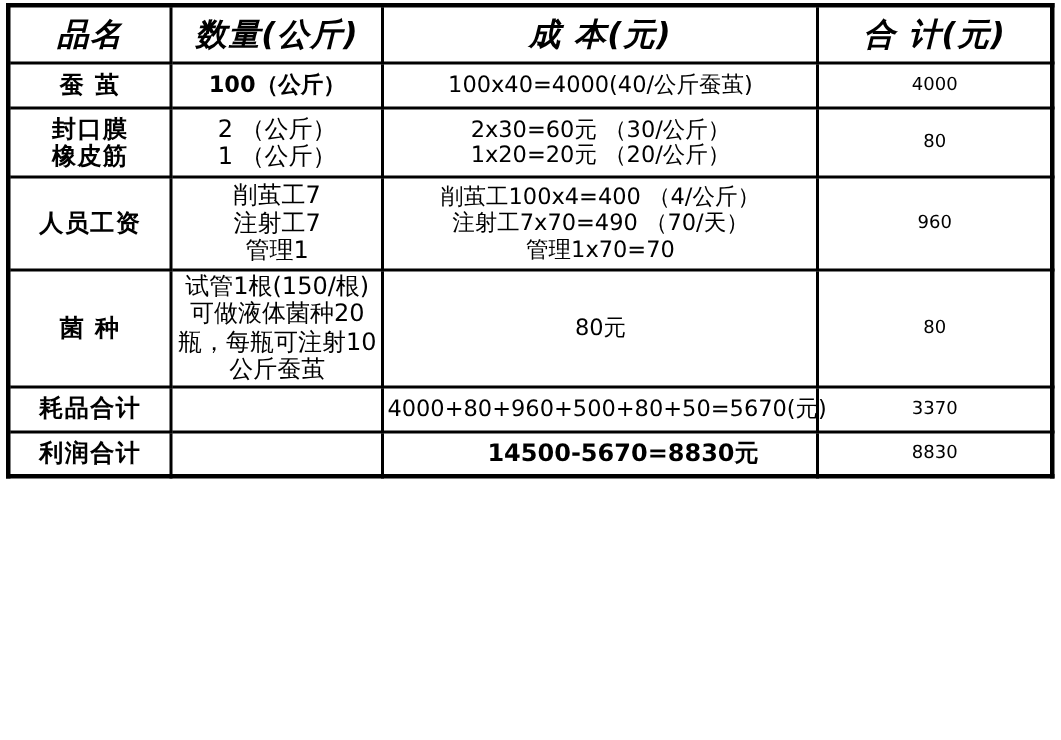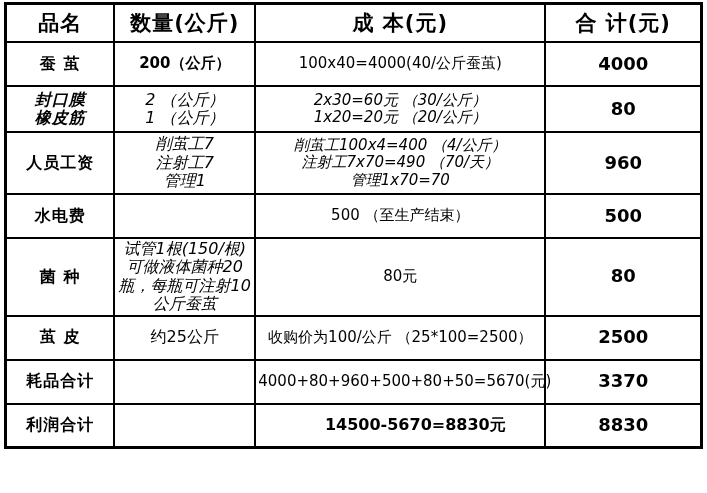--- a/index.html
+++ b/index.html
@@ -39,20 +39,21 @@
   .col-name   { width: 108px; }
   .col-qty    { width: 140px; }
   .col-cost   { width: 288px; }
   .col-total  { width: 155px; }
 
   thead th {
     font-weight: bold;
     font-size: 21px;
     letter-spacing: 1px;
     height: 34px;
+    font-style: italic;
   }
   .cell-name {
     font-weight: bold;
     font-size: 16px;
     letter-spacing: 1px;
   }
   .cell-qty {
     font-size: 16px;
   }
   .cell-qty.bold {
@@ -61,25 +62,25 @@
   }
   .cell-cost {
     font-size: 15px;
   }
   .cell-cost.bold {
     font-weight: bold;
     font-size: 16px;
     padding-left: 32px;
   }
   .cell-total {
-    font-weight: bold;
-    font-size: 18px;
+    font-weight: normal;
+    font-size: 12px;
   }
-  .multi { line-height: 1.35; font-style: italic; }
-  .tall-1 { height: 44px; }
+  .multi { line-height: 1.35; }
+  .tall-1 { height: 30px; }
   .tall-2 { height: 46px; }
   .tall-3 { height: 62px; }
   .tall-4 { height: 74px; }
 </style>
 </head>
 <body>
 
 <div class="sheet">
   <table class="cost-table">
     <colgroup>
@@ -92,53 +93,41 @@
       <tr>
         <th>品名</th>
         <th>数量(公斤)</th>
         <th>成  本(元)</th>
         <th>合  计(元)</th>
       </tr>
     </thead>
     <tbody id="table-body">
         <tr class="tall-1">
           <td class="cell-name">蚕 茧</td>
-          <td class="cell-qty bold">200（公斤）</td>
+          <td class="cell-qty bold">100（公斤）</td>
           <td class="cell-cost">100x40=4000(40/公斤蚕茧)</td>
           <td class="cell-total">4000</td>
         </tr>
         <tr class="tall-2">
           <td class="cell-name multi">封口膜<br>橡皮筋</td>
           <td class="cell-qty multi">2 （公斤）<br>1 （公斤）</td>
           <td class="cell-cost multi">2x30=60元 （30/公斤）<br>1x20=20元 （20/公斤）</td>
           <td class="cell-total">80</td>
         </tr>
         <tr class="tall-3">
           <td class="cell-name">人员工资</td>
           <td class="cell-qty multi">削茧工7<br>注射工7<br>管理1</td>
           <td class="cell-cost multi">削茧工100x4=400 （4/公斤）<br>注射工7x70=490 （70/天）<br>管理1x70=70</td>
           <td class="cell-total">960</td>
         </tr>
-        <tr class="tall-1">
-          <td class="cell-name">水电费</td>
-          <td class="cell-qty"></td>
-          <td class="cell-cost">500 （至生产结束）</td>
-          <td class="cell-total">500</td>
-        </tr>
         <tr class="tall-4">
           <td class="cell-name">菌 种</td>
           <td class="cell-qty multi">试管1根(150/根)<br>可做液体菌种20<br>瓶，每瓶可注射10<br>公斤蚕茧</td>
           <td class="cell-cost">80元</td>
           <td class="cell-total">80</td>
-        </tr>
-        <tr class="tall-1">
-          <td class="cell-name">茧 皮</td>
-          <td class="cell-qty">约25公斤</td>
-          <td class="cell-cost">收购价为100/公斤 （25*100=2500）</td>
-          <td class="cell-total">2500</td>
         </tr>
         <tr class="tall-1">
           <td class="cell-name">耗品合计</td>
           <td class="cell-qty"></td>
           <td class="cell-cost">4000+80+960+500+80+50=5670(元)</td>
           <td class="cell-total">3370</td>
         </tr>
         <tr class="tall-1">
           <td class="cell-name">利润合计</td>
           <td class="cell-qty"></td>

